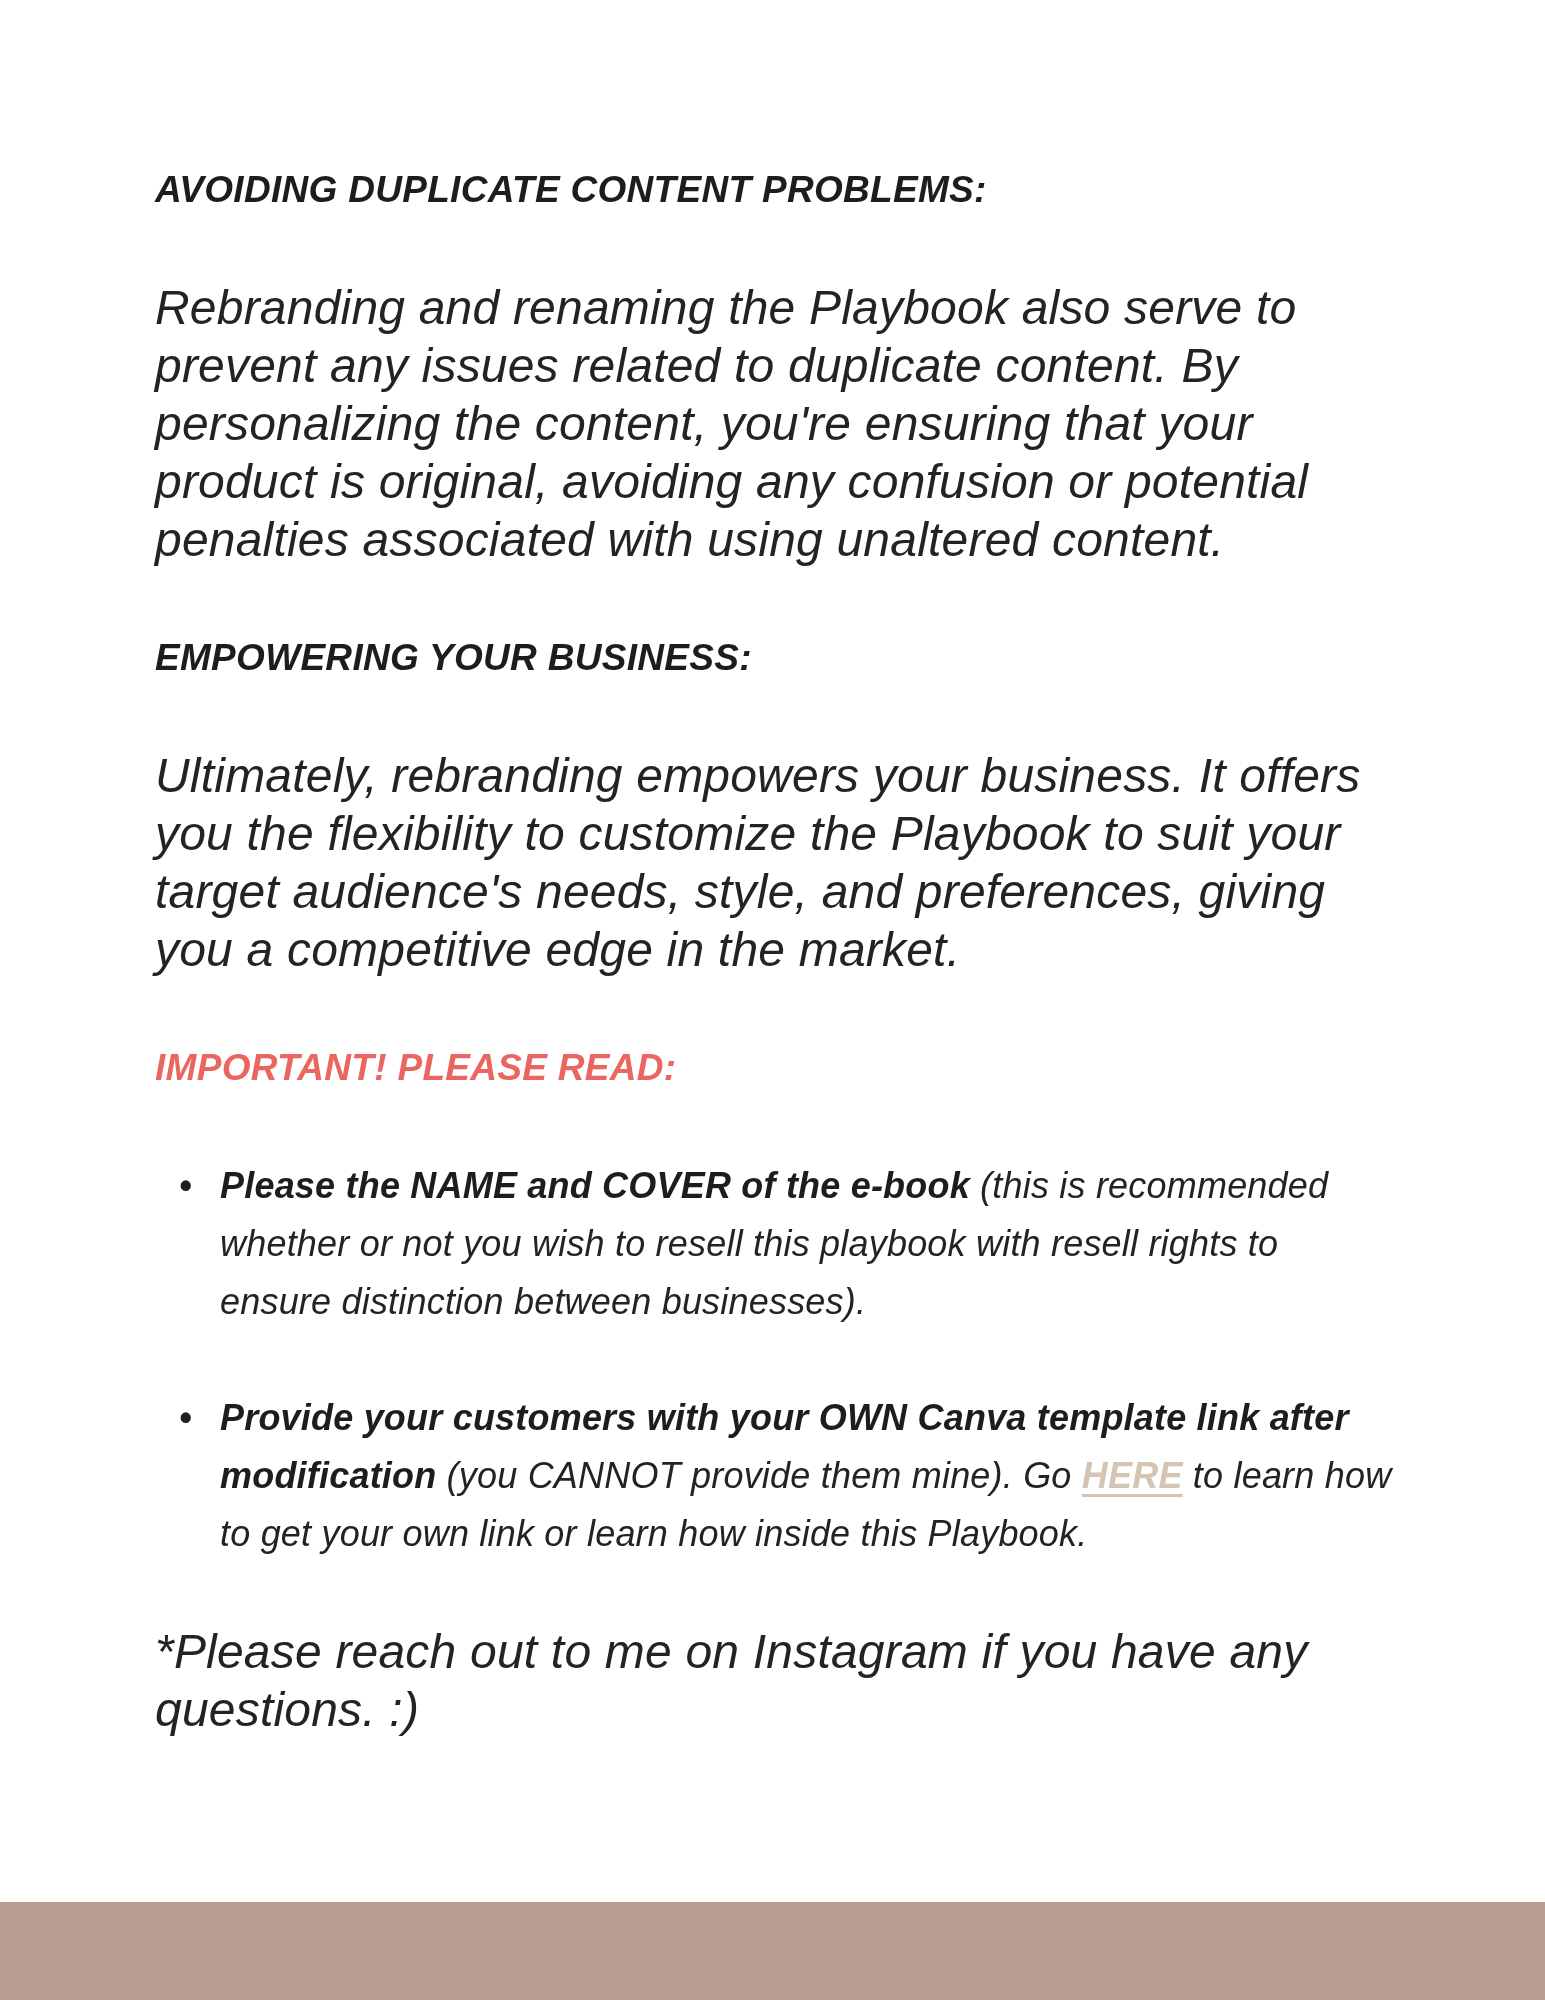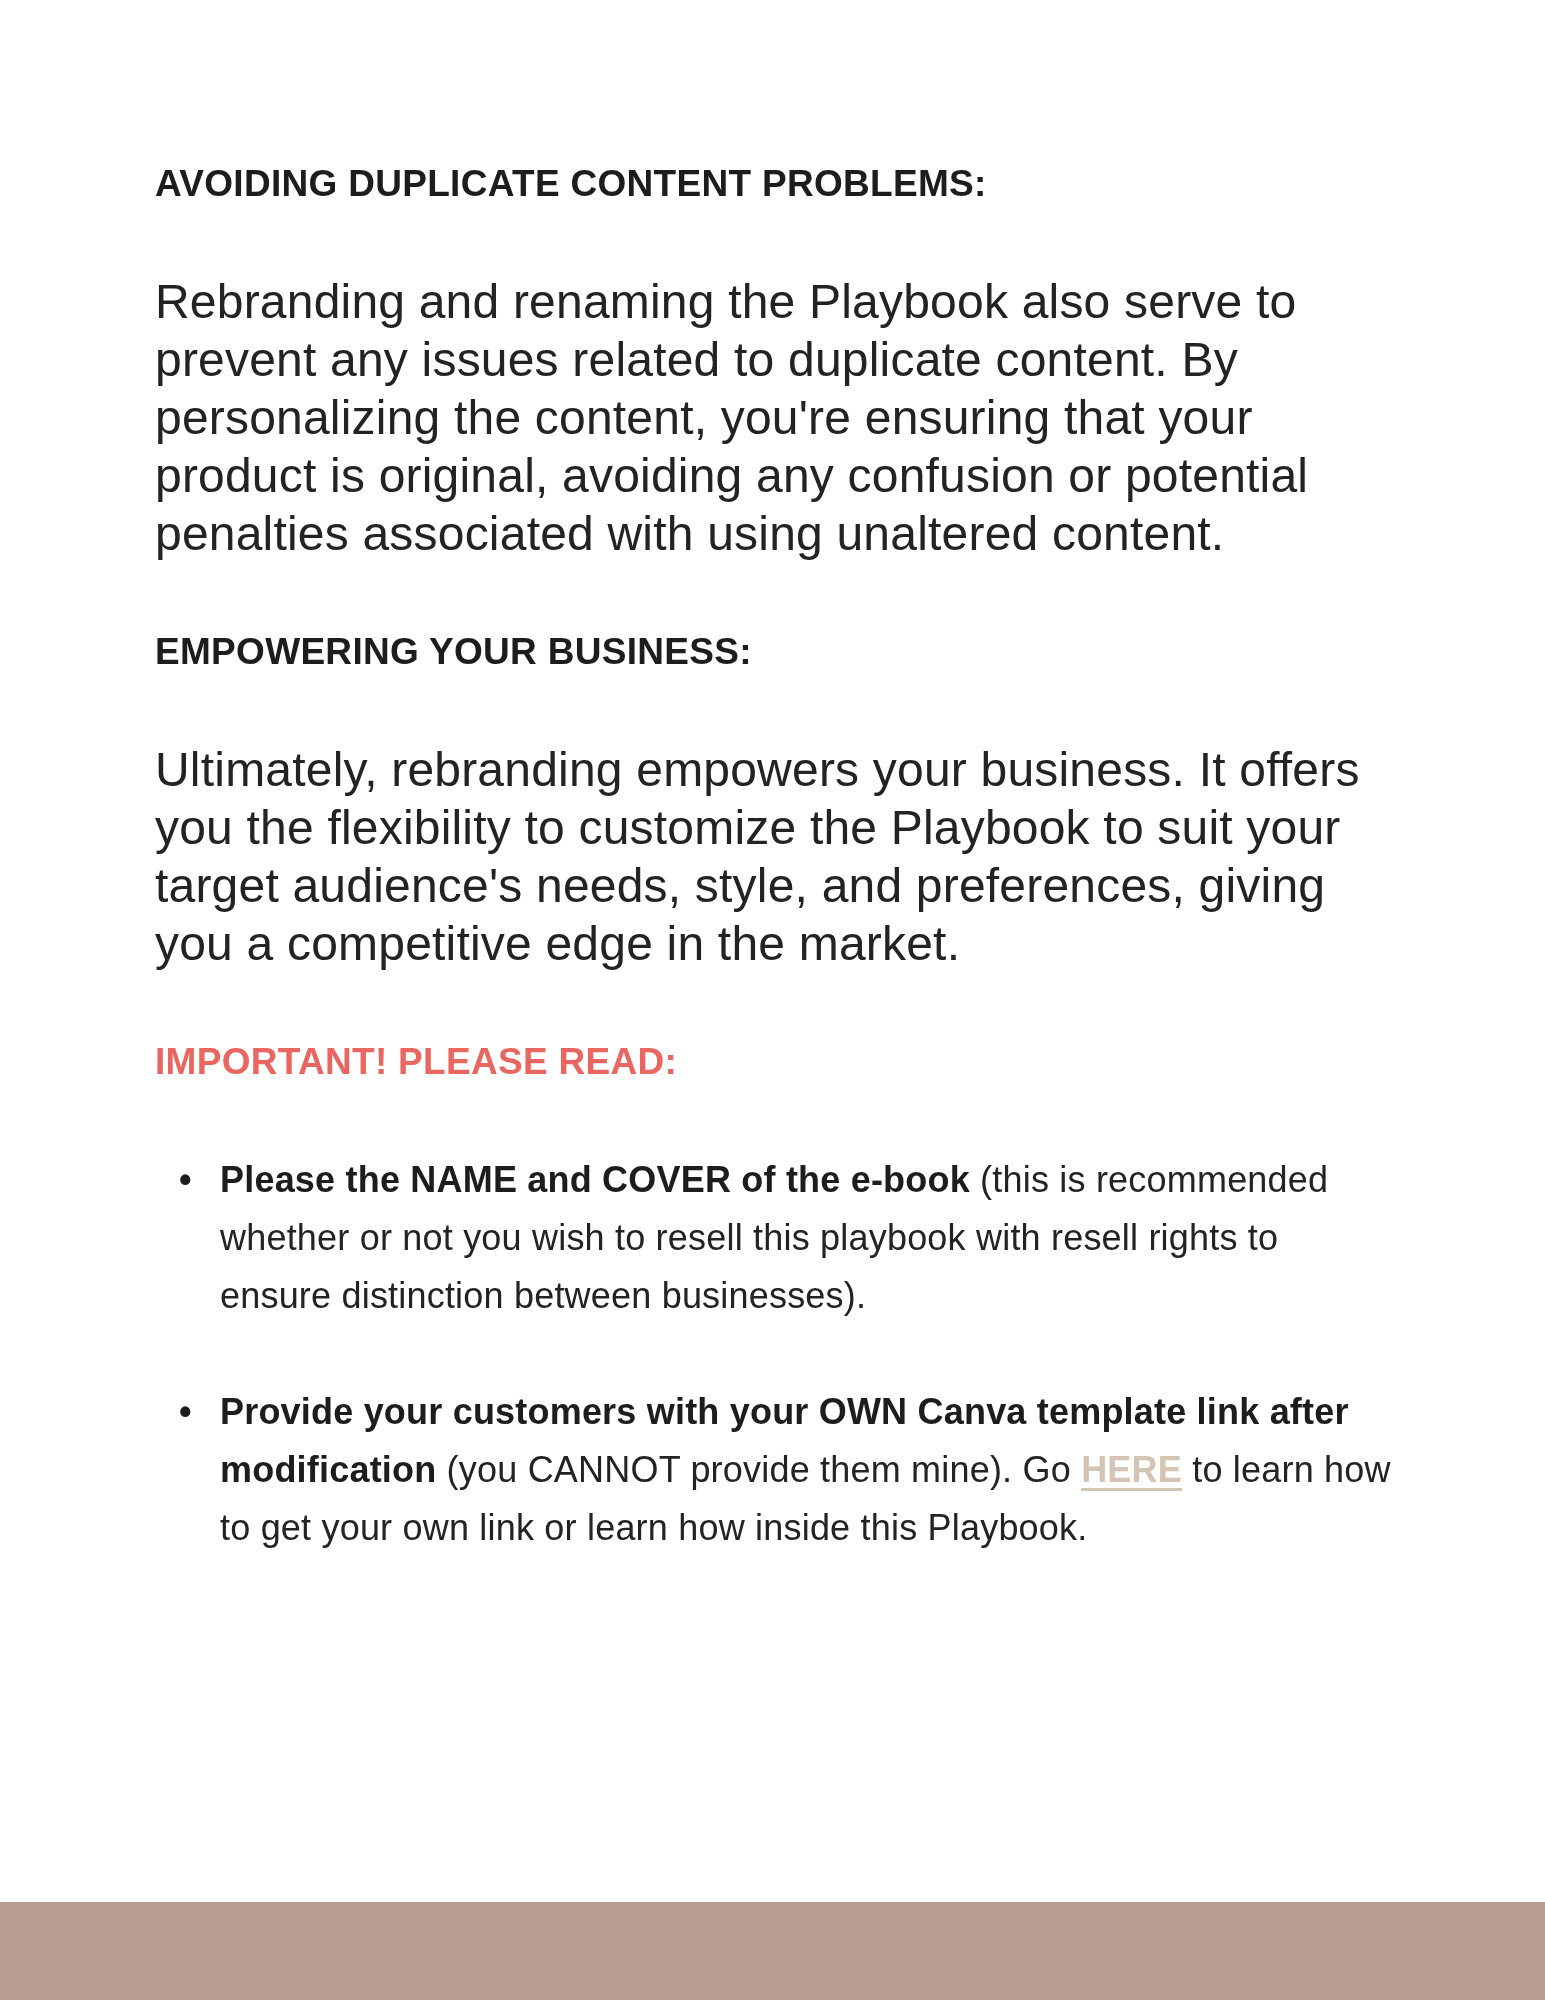--- a/index.html
+++ b/index.html
@@ -10,23 +10,24 @@
     width: 1545px;
     height: 2000px;
     position: relative;
     overflow: hidden;
     background: #ffffff;
     font-family: "Liberation Sans", sans-serif;
     color: var(--text, #232323);
   }
   .page-content {
     position: absolute;
-    top: 155px;
+    top: 161px;
     left: 155px;
     width: 1240px;
+    font-style: italic;
   }
   .block {
     margin: 0 0 60px 0;
     font-size: 48px;
     line-height: 58px;
     letter-spacing: 0.2px;
   }
   .heading {
     font-weight: 700;
     font-size: 37px;
@@ -103,16 +104,17 @@
     <li>
       <span class="bullet-dot">•</span>
       <span class="bold-text">Please the NAME and COVER of the e-book</span><span class="body-text"> (this is recommended whether or not you wish to resell this playbook with resell rights to ensure distinction between businesses).</span>
     </li>
     <li>
       <span class="bullet-dot">•</span>
       <span class="bold-text">Provide your customers with your OWN Canva template link after modification</span><span class="body-text"> (you CANNOT provide them mine). Go </span><a href="#" class="tan-link">HERE</a><span class="body-text"> to learn how to get your own link or learn how inside this Playbook.</span>
     </li>
   </ul>
 
+  <p class="block body-text">*Please reach out to me on Instagram if you have any questions. :)</p>
 
 </div>
 
 <div class="footer-bar"></div>
 
 </body></html>

